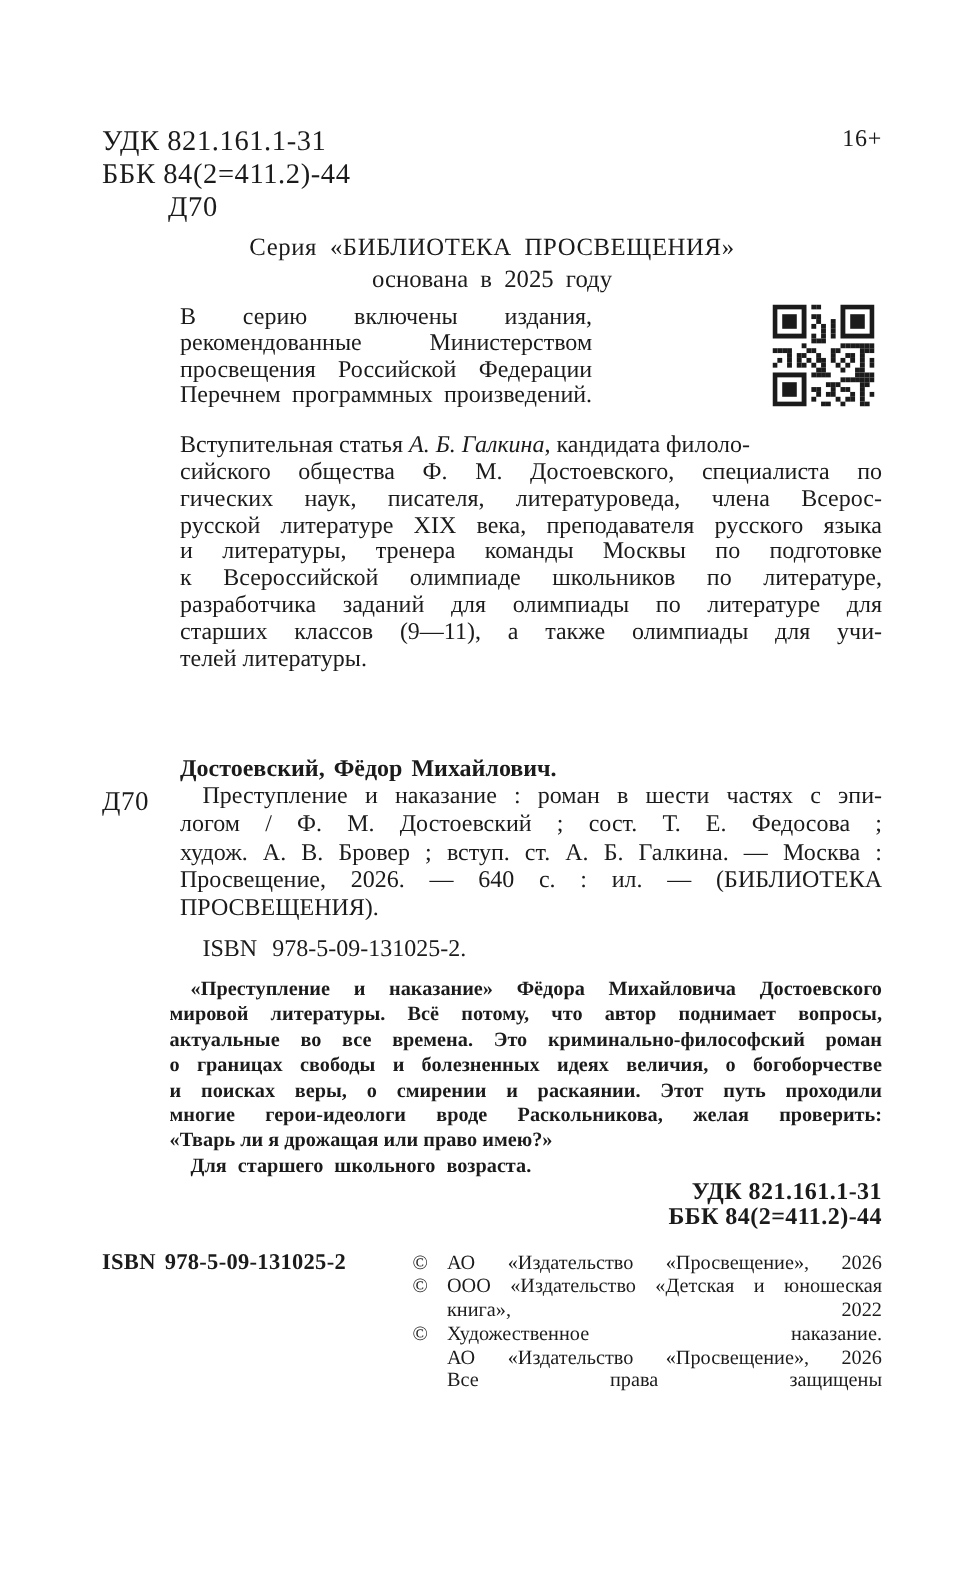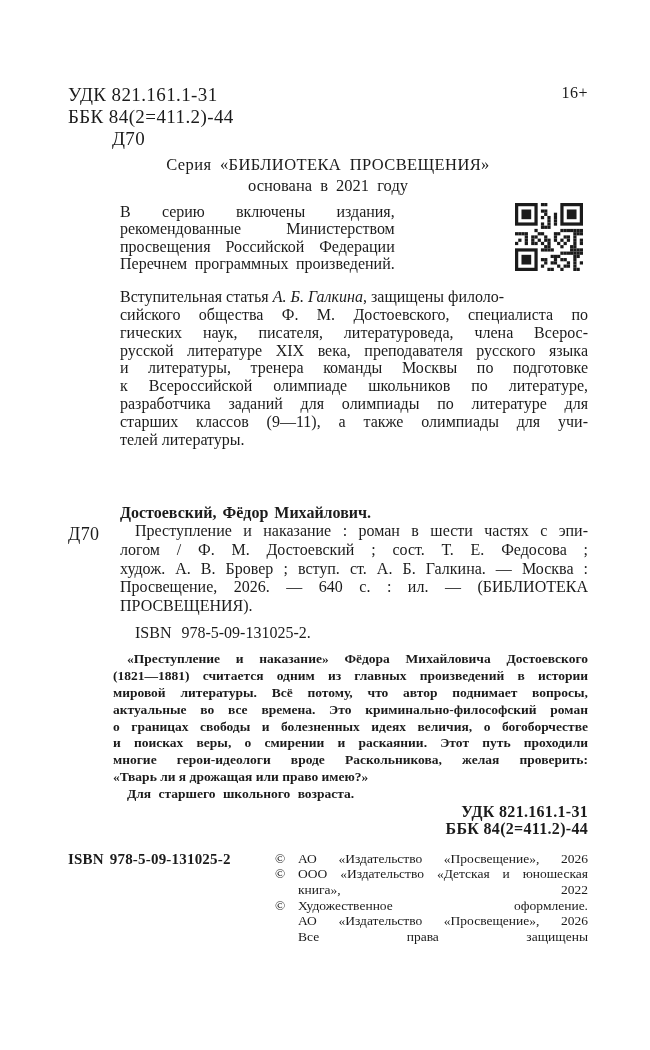--- a/index.html
+++ b/index.html
@@ -59,21 +59,21 @@
     <div class="codes">
       <div>УДК 821.161.1-31</div>
       <div>ББК 84(2=411.2)-44</div>
       <div class="code-indent">Д70</div>
     </div>
     <div class="age">16+</div>
   </div>
 
   <div class="series">
     <div class="series-title">Серия «БИБЛИОТЕКА ПРОСВЕЩЕНИЯ»</div>
-    <div class="series-founded">основана в 2021 году</div>
+    <div class="series-founded">основана в 2025 году</div>
   </div>
 
   <div class="note-row">
     <div class="note">
         <div class="jline">В серию включены издания,</div>
         <div class="jline">рекомендованные Министерством</div>
         <div class="jline">просвещения Российской Федерации</div>
         <div class="jline last">Перечнем программных произведений.</div>
       </div>
     <div class="qr">
@@ -200,21 +200,21 @@
             <rect x="45.333333333333336" y="64.76190476190476" width="3.238095238095238" height="3.238095238095238"></rect>
             <rect x="58.285714285714285" y="64.76190476190476" width="3.238095238095238" height="3.238095238095238"></rect>
             <rect x="61.523809523809526" y="64.76190476190476" width="3.238095238095238" height="3.238095238095238"></rect>
           </g>
       </svg>
     </div>
   </div>
 
   <div class="intro justify">
     <div>
-      <div class="jline jforce"><span>Вступительная статья </span><span class="italic">А. Б. Галкина</span><span>, защищены филоло-</span></div>
+      <div class="jline jforce"><span>Вступительная статья </span><span class="italic">А. Б. Галкина</span><span>, кандидата филоло-</span></div>
     </div>
     <div class="justify">
         <div>
           <div class="jline">сийского общества Ф. М. Достоевского, специалиста по</div>
           <div class="jline">гических наук, писателя, литературоведа, члена Всерос-</div>
           <div class="jline">русской литературе XIX века, преподавателя русского языка</div>
           <div class="jline">и литературы, тренера команды Москвы по подготовке</div>
           <div class="jline">к Всероссийской олимпиаде школьников по литературе,</div>
           <div class="jline">разработчика заданий для олимпиады по литературе для</div>
           <div class="jline">старших классов (9—11), а также олимпиады для учи-</div>
@@ -235,21 +235,20 @@
           <div class="jline last">ПРОСВЕЩЕНИЯ).</div>
         </div>
       </div>
     <div class="isbn-line">ISBN 978-5-09-131025-2.</div>
   </div>
 
   <div class="annotation">
     <div class="justify">
         <div class="annotation-lines">
           <div class="jline">«Преступление и наказание» Фёдора Михайловича Достоевского</div>
-          <div class="jline">(1821—1881) считается одним из главных произведений в истории</div>
           <div class="jline">мировой литературы. Всё потому, что автор поднимает вопросы,</div>
           <div class="jline">актуальные во все времена. Это криминально-философский роман</div>
           <div class="jline">о границах свободы и болезненных идеях величия, о богоборчестве</div>
           <div class="jline">и поисках веры, о смирении и раскаянии. Этот путь проходили</div>
           <div class="jline">многие герои-идеологи вроде Раскольникова, желая проверить:</div>
           <div class="jline last">«Тварь ли я дрожащая или право имею?»</div>
         </div>
       </div>
     <div class="for-age">Для старшего школьного возраста.</div>
     <div class="codes-bottom">
@@ -270,21 +269,21 @@
       <div class="c-item">
         <div class="c-sym">©</div>
         <div class="c-lines">
             <div class="jline">ООО «Издательство «Детская и юношеская</div>
             <div class="jline last">книга», 2022</div>
           </div>
       </div>
       <div class="c-item">
         <div class="c-sym">©</div>
         <div class="c-lines">
-            <div class="jline">Художественное оформление.</div>
+            <div class="jline">Художественное наказание.</div>
             <div class="jline">АО «Издательство «Просвещение», 2026</div>
             <div class="jline last">Все права защищены</div>
           </div>
       </div>
     </div>
   </div>
 
 </div>
 
 </body></html>

